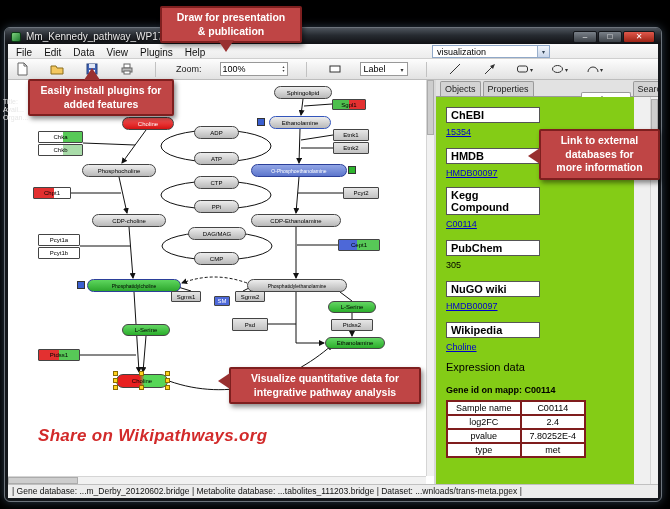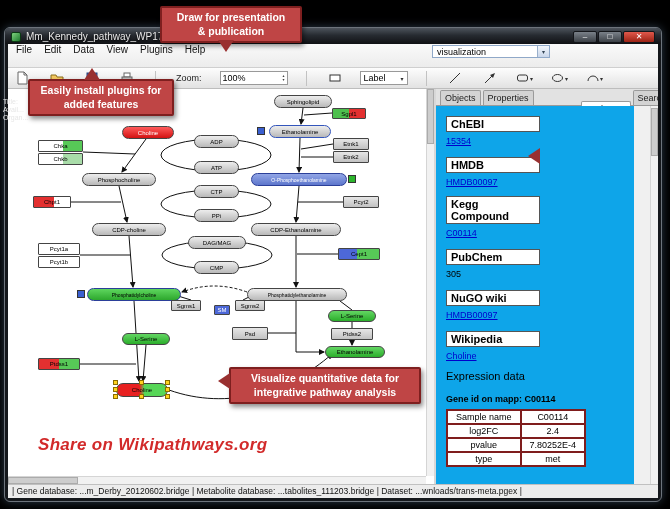--- a/index.html
+++ b/index.html
@@ -17,22 +17,22 @@
   .app-icon{width:10px;height:10px;border-radius:2px;margin-right:5px;
             background:linear-gradient(135deg,#7fd37f,#1d7a2d);border:1px solid #0c3b14;}
   .title-text{white-space:nowrap;overflow:hidden;text-shadow:0 1px 2px #000;}
   .winbtns{margin-left:auto;display:flex;gap:1px;}
   .wb{width:24px;height:12px;border:1px solid #14161a;border-radius:2px;color:#fff;font-size:8px;
       line-height:10px;text-align:center;background:linear-gradient(180deg,#7a8189,#3c4147);cursor:pointer;}
   .wb.close{width:32px;background:linear-gradient(180deg,#e0584b,#9c2315);}
   .win-inner{flex:1;margin:0 3px 3px 3px;background:#f0f0f0;display:flex;flex-direction:column;overflow:hidden;}
 
   
-  .menubar{position:relative;height:24px;background:linear-gradient(180deg,#fafafa,#ececec);
-           border-bottom:1px solid #cfcfcf;display:flex;align-items:flex-start;font-size:10px;padding-left:2px;}
+  .menubar{position:relative;height:15px;background:linear-gradient(180deg,#fafafa,#ececec);
+           border-bottom:1px solid #cfcfcf;display:flex;align-items:flex-end;font-size:10px;padding-left:2px;}
   .menu-item{padding:0 6px;color:#111;cursor:pointer;}
   .vis-combo{position:absolute;left:424px;top:1px;width:118px;height:13px;background:#fff;
              border:1px solid #8fa8c8;font-size:9px;display:flex;align-items:center;padding:0 0 0 4px;cursor:pointer;}
   .combo-btn{margin-left:auto;width:12px;height:11px;background:linear-gradient(#f2f6fb,#c9d6ea);
              border-left:1px solid #9ab0cc;display:flex;align-items:center;justify-content:center;font-size:6px;color:#345;}
 
   
   .toolbar{height:21px;background:linear-gradient(180deg,#fdfdfd,#e2e2e2);border-bottom:1px solid #bdbdbd;
            display:flex;align-items:center;gap:15px;padding:0 4px;font-size:9px;}
   .tb{width:20px;height:18px;border:none;background:transparent;display:flex;align-items:center;
@@ -68,21 +68,21 @@
 
   .splitter{width:2px;background:#d8d8d8;cursor:col-resize;}
 
   
   .side-panel{width:222px;background:#f0f0f0;display:flex;flex-direction:column;position:relative;}
   .tabs{display:flex;align-items:flex-end;background:#e2e2e2;border-bottom:1px solid #9a9a9a;height:17px;
         font-size:9px;padding:0 2px;}
   .tab{padding:2px 4px;border:1px solid #9a9a9a;border-bottom:none;background:#d3d3d3;margin-left:2px;
        border-radius:2px 2px 0 0;cursor:pointer;color:#222;}
   .tab.active{background:#fff;position:relative;top:11px;margin-left:47px;}
-  .panel-content{flex:1;background:#0ea5e9;padding:8px 10px 4px 10px;margin-right:24px;overflow:hidden;position:relative;}
+  .panel-content{flex:1;background:#84cc16;padding:8px 10px 4px 10px;margin-right:24px;overflow:hidden;position:relative;}
   .section{margin-bottom:9px;}
   .section-header{display:inline-block;width:94px;border:1px solid #555;background:#fff;font-weight:bold;
                   font-size:11px;padding:1px 4px;}
   .link-value{display:block;margin-top:4px;font-size:9px;color:#0000cc;text-decoration:underline;cursor:pointer;}
   .plain-value{display:block;margin-top:4px;font-size:9px;color:#000;}
   .expr-title{font-weight:normal;font-size:11px;margin:4px 0 12px 0;}
   .gene-id{font-weight:bold;font-size:9px;margin-bottom:5px;}
   #expr-table{border-collapse:collapse;font-size:9px;}
   #expr-table td{border:2px solid #7f1d1d;padding:1px 8px;text-align:center;background:#fff;min-width:52px;}
   .panel-scroll{position:absolute;right:0;top:17px;bottom:0;width:8px;background:#f1f1f1;border-left:1px solid #d5d5d5;}
@@ -360,19 +360,22 @@
     </div>
 
   <div class="callout" style="left:160px;top:6px;width:142px;">Draw for presentation
 &amp; publication</div>
   <div class="tri tri-down" style="left:218px;top:40px;z-index:81;"></div>
 
   <div class="callout" style="left:28px;top:79px;width:146px;">Easily install plugins for
 added features</div>
   <div class="tri tri-up" style="left:84px;top:68px;z-index:81;"></div>
 
+  <div class="callout" style="left:539px;top:129px;width:121px;">Link to external
+databases for
+more information</div>
   <div class="tri tri-left" style="left:528px;top:148px;z-index:81;"></div>
 
   <div class="callout" style="left:229px;top:367px;width:192px;">Visualize quantitative data for
 integrative pathway analysis</div>
   <div class="tri tri-left" style="left:218px;top:373px;z-index:81;"></div>
 
 </div>
 
 </body></html>

